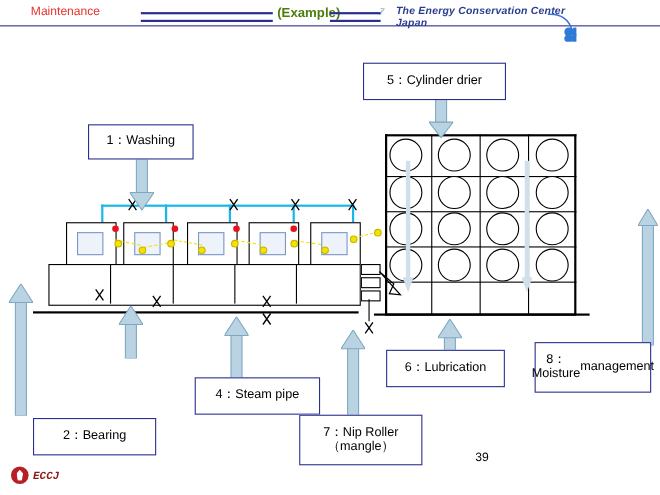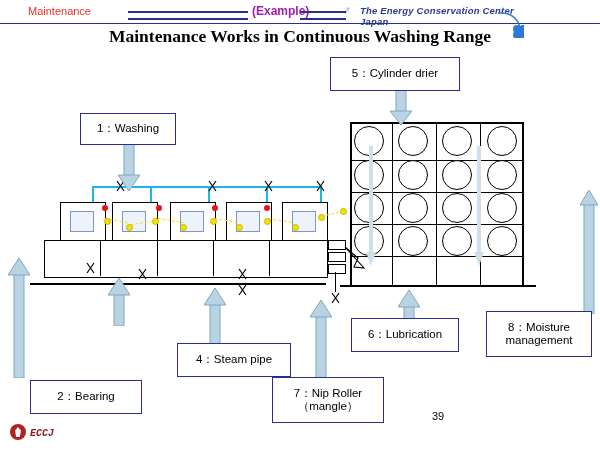--- a/index.html
+++ b/index.html
@@ -3,21 +3,21 @@
 <meta charset="utf-8">
 <style>
   html,body{margin:0;padding:0;}
   body{width:600px;height:450px;background:#ffffff;font-family:"Liberation Sans",sans-serif;overflow:hidden;position:relative;}
   #page{position:relative;width:532px;height:450px;}
 
   
   .hdr-maint{position:absolute;left:28px;top:5px;font-size:11px;color:#e8312b;font-weight:normal;}
   .hdr-rule{position:absolute;left:128px;top:11px;width:120px;height:5px;border-top:2px solid #2a2f8f;border-bottom:2px solid #2a2f8f;}
   .hdr-rule2{position:absolute;left:300px;top:11px;width:46px;height:5px;border-top:2px solid #2a2f8f;border-bottom:2px solid #2a2f8f;}
-  .hdr-example{position:absolute;left:252px;top:4px;font-size:12px;font-weight:bold;color:#a21caf;}
+  .hdr-example{position:absolute;left:252px;top:4px;font-size:12px;font-weight:bold;color:#4d7c0f;}
   .hdr-mark{position:absolute;left:344px;top:6px;font-size:9px;color:#8aa0c8;font-style:italic;}
   .hdr-eccj{position:absolute;left:360px;top:5px;font-size:9.5px;font-weight:bold;font-style:italic;color:#2a3e8f;letter-spacing:.2px;}
   .hdr-line{position:absolute;left:0;top:23px;width:600px;height:1px;background:#2a2f8f;}
   .clover{position:absolute;right:8px;top:12px;width:28px;height:26px;}
 
   .title{position:absolute;left:0;top:26px;width:600px;text-align:center;font-size:17.5px;font-weight:bold;color:#000;font-family:"Liberation Serif",serif;}
 
   
   .box{position:absolute;border:1.4px solid #2a2f8f;background:#ffffff;color:#000;font-size:11.5px;display:flex;align-items:center;justify-content:center;text-align:center;line-height:1.15;font-family:"Liberation Sans",sans-serif;}
 
@@ -54,21 +54,20 @@
   <svg class="clover" viewBox="0 0 28 26">
     <path d="M2 1 C14 0 22 6 24 16" stroke="#3a6fd8" stroke-width="1.4" fill="none"></path>
     <g fill="#2f7ad6">
       <circle cx="21" cy="17" r="4"></circle>
         <circle cx="27" cy="17" r="4"></circle>
       <circle cx="21" cy="23" r="4"></circle>
         <circle cx="27" cy="23" r="4"></circle>
     </g>
   </svg>
 
-  <div class="title">Maintenance Works in Continuous Washing Range</div>
 
   <div class="cyanln" style="left:92px;top:186px;width:230px;height:2px;"></div>
   <div class="cyanln" style="left:92px;top:186px;width:2px;height:16px;"></div>
   <div class="cyanln" style="left:150px;top:186px;width:2px;height:16px;"></div>
   <div class="cyanln" style="left:208px;top:186px;width:2px;height:16px;"></div>
   <div class="cyanln" style="left:266px;top:186px;width:2px;height:16px;"></div>
   <div class="cyanln" style="left:320px;top:186px;width:2px;height:16px;"></div>
 
   <svg class="valve" style="left:116px;top:180px;" viewBox="0 0 9 12">
       <path d="M1 1 L8 11 M8 1 L1 11" stroke="#000" stroke-width="1.2"></path>
@@ -229,21 +228,21 @@
     <rect x="4" y="14" width="10" height="110" fill="#b9d3e3" stroke="#7fa8c0" stroke-width="1"></rect>
     <path d="M0 15 L9 0 L18 15 Z" fill="#b9d3e3" stroke="#7fa8c0" stroke-width="1"></path>
   </svg>
 
   <div class="box" style="left:80px;top:113px;width:94px;height:30px;text-align:center;">1：Washing</div>
   <div class="box" style="left:330px;top:57px;width:128px;height:32px;">5：Cylinder drier</div>
   <div class="box" style="left:177px;top:343px;width:112px;height:32px;text-align:right;">4：Steam pipe</div>
   <div class="box" style="left:351px;top:318px;width:106px;height:32px;">6：Lubrication</div>
   <div class="box" style="left:30px;top:380px;width:110px;height:32px;">2：Bearing</div>
 
-  <div class="box" style="left:486px;top:311px;width:104px;height:44px;flex-direction:column;">
+  <div class="box" style="left:486px;top:311px;width:104px;height:44px;">
     <span>8：Moisture</span>
     <span>management</span>
   </div>
 
   <div class="box" style="left:272px;top:377px;width:110px;height:44px;flex-direction:column;">
     <span>7：Nip Roller</span>
     <span>（mangle）</span>
   </div>
 
   <div class="pagenum">39</div>

